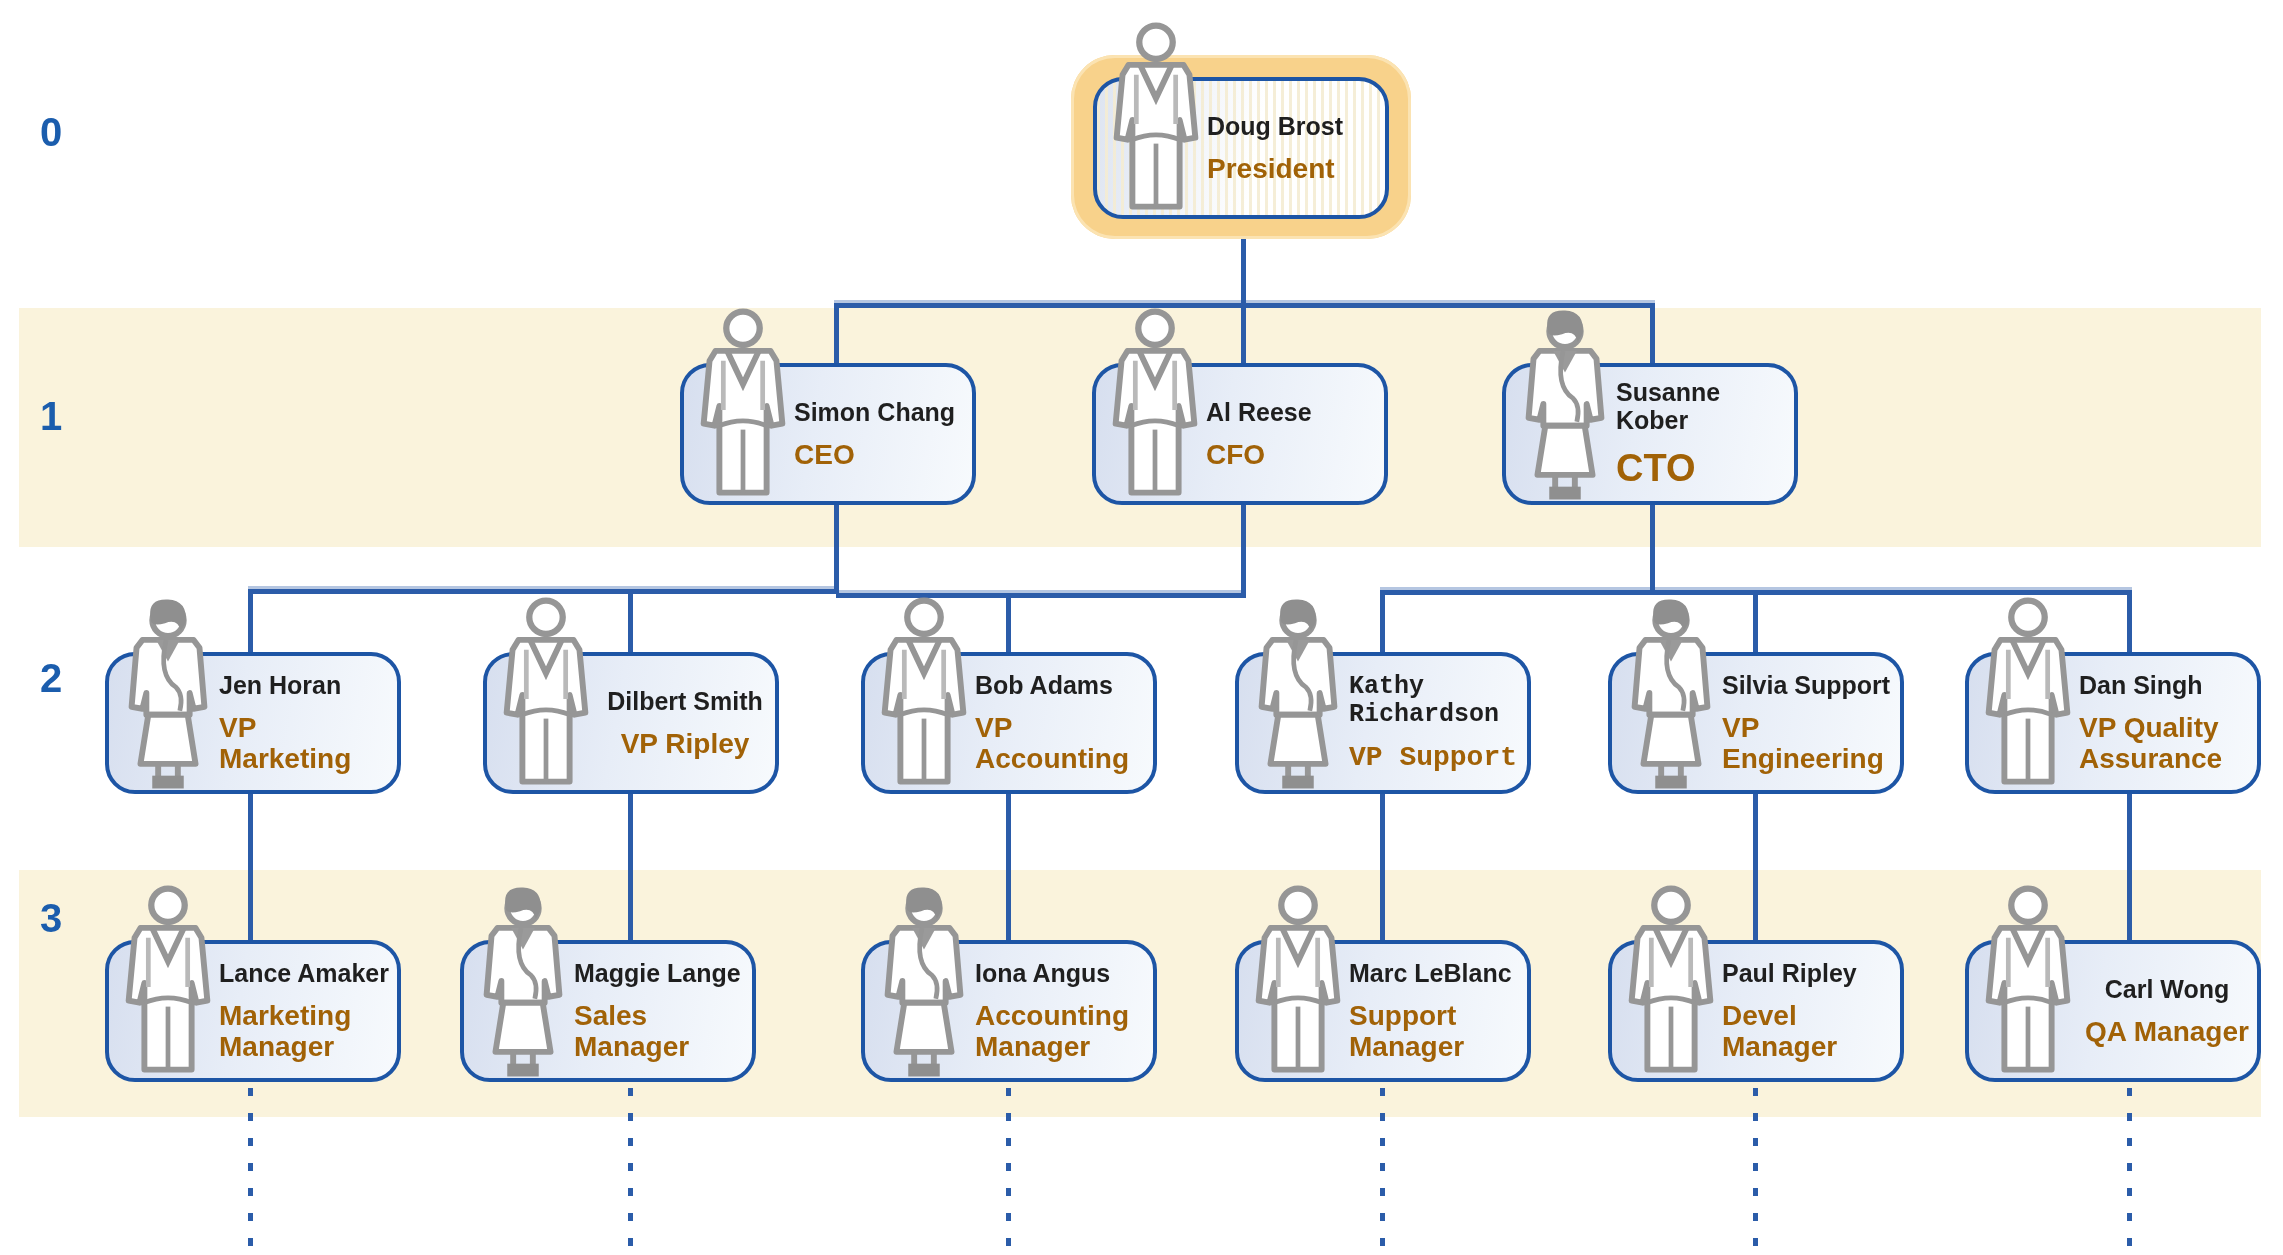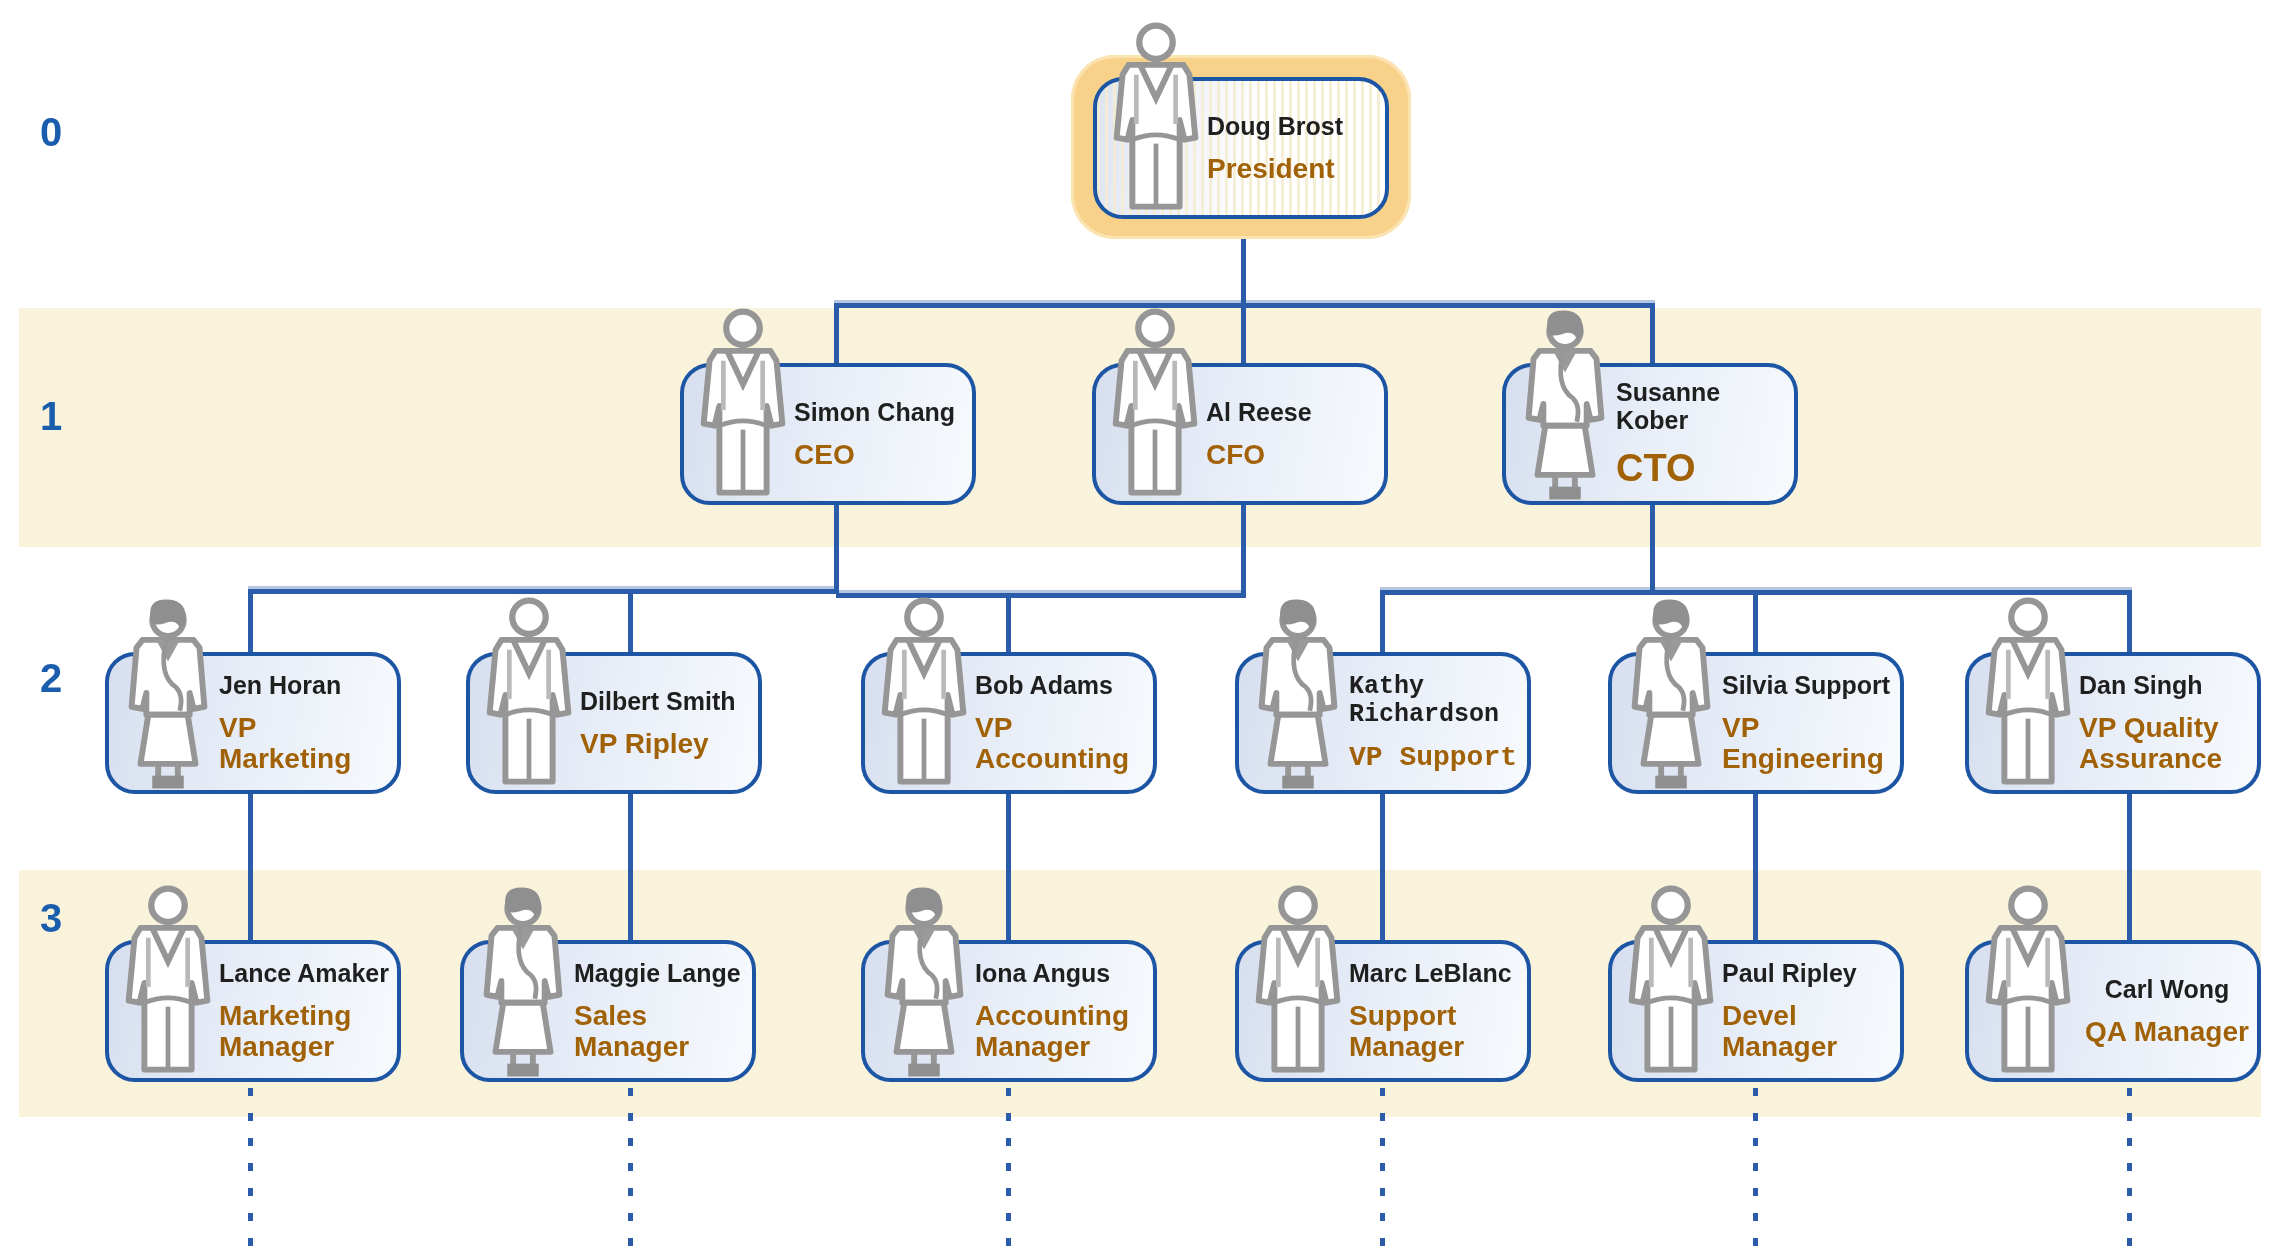--- a/index.html
+++ b/index.html
@@ -157,21 +157,21 @@
     <svg class="person">
         <use href="#p-female"></use>
       </svg>
     <div class="txt">
       <span class="name">Jen Horan</span>
       <span class="title">VP
 Marketing</span>
     </div>
   </div>
 
-  <div class="node" style="left:466px;top:652px;">
+  <div class="node" style="left:483px;top:652px;text-align:center;">
     <div class="box"></div>
     <svg class="person">
         <use href="#p-male"></use>
       </svg>
     <div class="txt">
       <span class="name">Dilbert Smith</span>
       <span class="title">VP Ripley</span>
     </div>
   </div>
 

